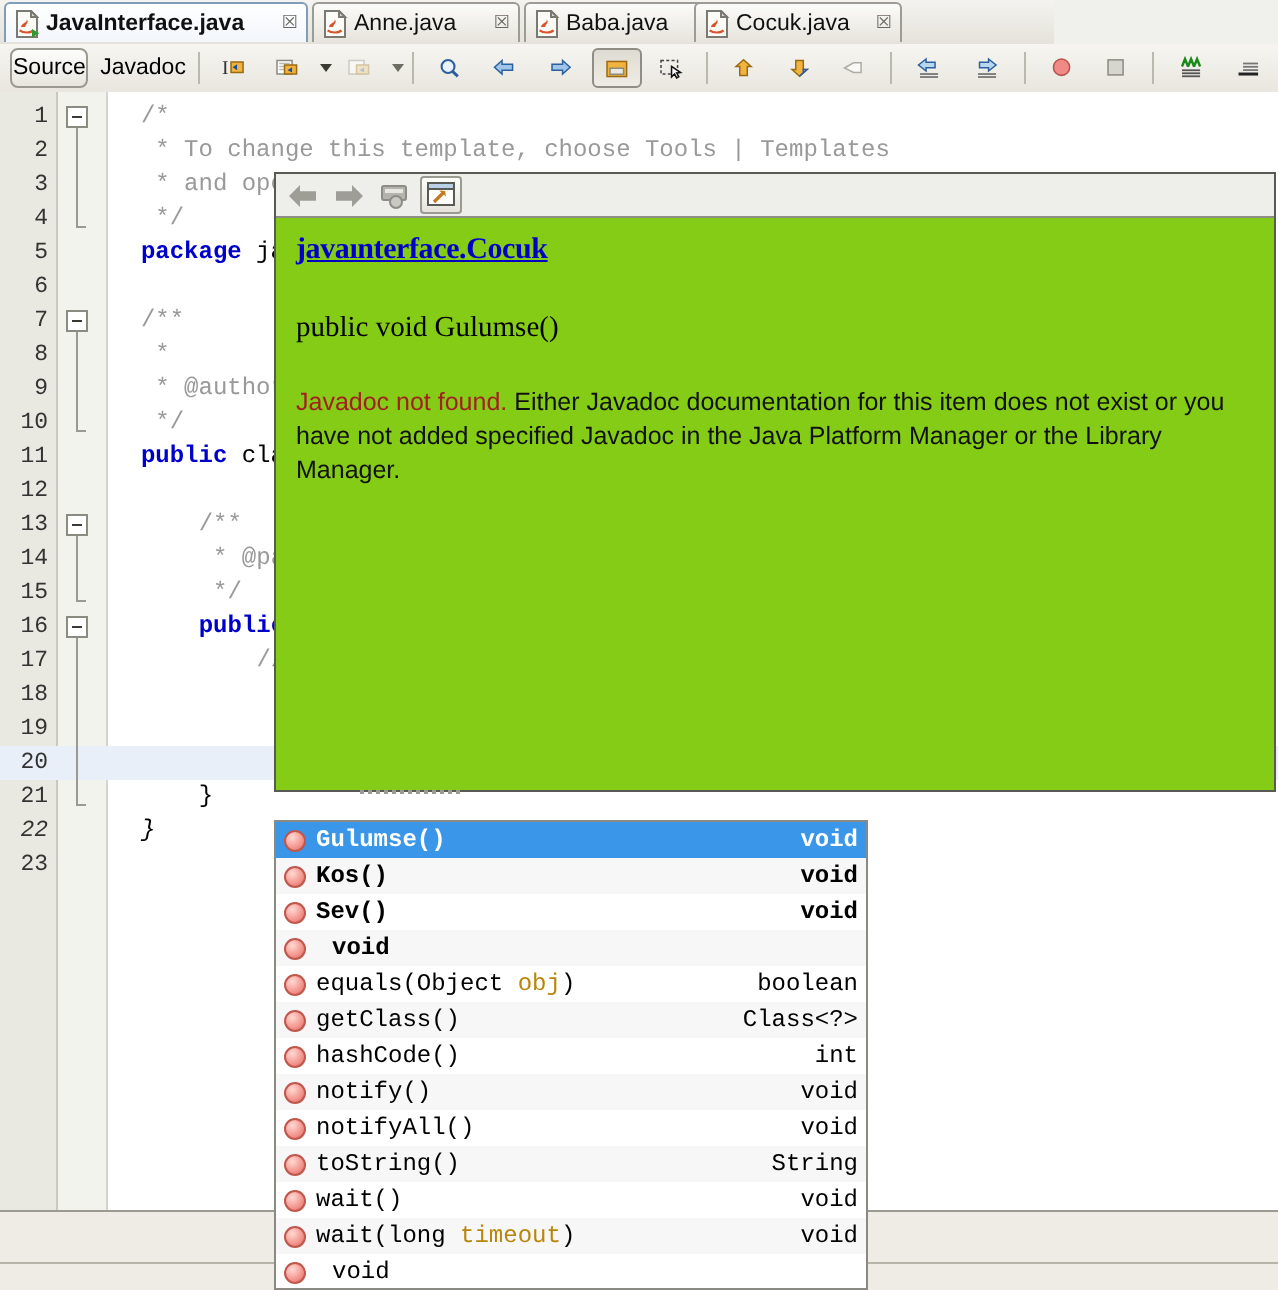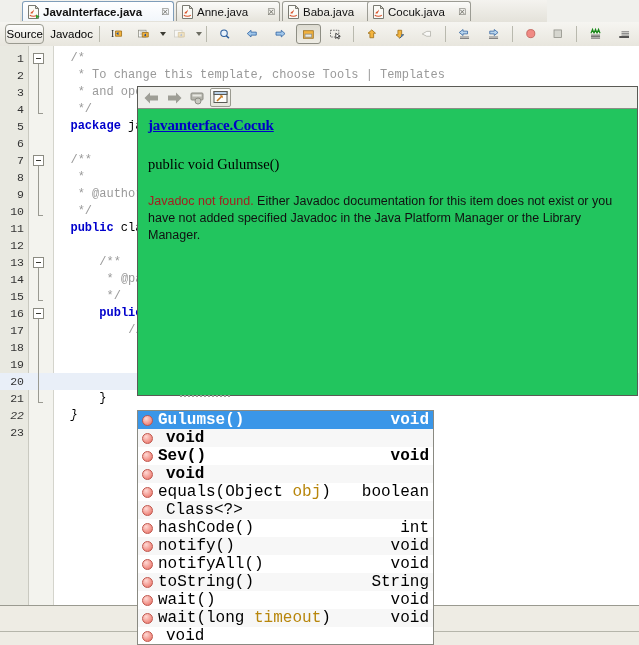--- a/index.html
+++ b/index.html
@@ -11,21 +11,20 @@
     font-size: 12px;
     color: #000;
   }
   #app { position: relative; width: 639px; height: 645px; }
 
   
   .tabbar {
     position: absolute; left: 0; top: 0; width: 527px; height: 22px;
     background: linear-gradient(#f4f3ef, #e4e2da);
     border-bottom: 1px solid #8ba7c4;
-    margin-left: 20px;
   }
   .tab {
     position: absolute; top: 1px; height: 20px;
     display: flex; align-items: center;
     box-sizing: border-box;
     padding: 0 4px 0 4px;
     border: 1px solid #9c9c94;
     border-bottom: none;
     border-radius: 3px 3px 0 0;
     background: linear-gradient(#fbfbf9, #e6e4dc);
@@ -136,21 +135,21 @@
   .foldline {
     position: absolute; left: 38px; width: 1px; background: #9a9a92;
   }
   .foldend {
     position: absolute; width: 5px; height: 1px; background: #9a9a92; left: 38px;
   }
 
   
   .jdoc {
     position: absolute; left: 137px; top: 86px; width: 501px; height: 310px;
-    background: #22c55e;
+    background: #84cc16;
     border: 1px solid #5a5a55;
     box-sizing: border-box;
     z-index: 20;
   }
   .jdoc-tb {
     height: 21px; background: #eeeeea;
     border-bottom: 1px solid #8d8d86;
     display: flex; align-items: center; padding-left: 3px;
   }
   .jdoc-tbbtn {
@@ -188,21 +187,21 @@
   }
 
   
   .cmp {
     position: absolute; left: 137px; top: 410px; width: 297px; height: 235px;
     background: #ffffff;
     border: 1px solid #8a8a82;
     box-sizing: border-box;
     z-index: 25;
     font-family: "Liberation Mono", monospace;
-    font-size: 16px;
+    font-size: 12px;
     overflow: hidden;
   }
   .cmp-row {
     height: 18px; display: flex; align-items: center;
     padding: 0 4px 0 4px; box-sizing: border-box;
     white-space: pre;
   }
   .cmp-row:nth-child(even) { background: #f7f7f7; }
   .cmp-row.sel { background: #3a96e8; color: #fff; }
   .cmp-ico {
@@ -499,25 +498,25 @@
     <div class="jdoc-body">
       <div class="jdoc-title">javaınterface.Cocuk</div>
       <div class="jdoc-sig">public void Gulumse()</div>
       <div class="jdoc-err"><span>Javadoc not found.</span><span class="blk"> Either Javadoc documentation for this item does not exist or you have not added specified Javadoc in the Java Platform Manager or the Library Manager.</span></div>
     </div>
     <div class="jdoc-resize"></div>
   </div>
 
   <div class="cmp" id="cmp">
       <div class="cmp-row sel bold"><span class="cmp-ico"></span><span class="cmp-name">Gulumse()</span><span class="cmp-type">void</span></div>
-      <div class="cmp-row bold"><span class="cmp-ico"></span><span class="cmp-type">void</span></div>
+      <div class="cmp-row bold"><span class="cmp-ico"></span><span class="cmp-name">Kos()</span><span class="cmp-type">void</span></div>
       <div class="cmp-row bold"><span class="cmp-ico"></span><span class="cmp-name">Sev()</span><span class="cmp-type">void</span></div>
       <div class="cmp-row bold"><span class="cmp-ico"></span><span class="cmp-type">void</span></div>
       <div class="cmp-row"><span class="cmp-ico"></span><span class="cmp-name">equals(Object <span class="prm">obj</span>)</span><span class="cmp-type">boolean</span></div>
-      <div class="cmp-row"><span class="cmp-ico"></span><span class="cmp-type">Class&lt;?&gt;</span></div>
+      <div class="cmp-row"><span class="cmp-ico"></span><span class="cmp-name">getClass()</span><span class="cmp-type">Class&lt;?&gt;</span></div>
       <div class="cmp-row"><span class="cmp-ico"></span><span class="cmp-name">hashCode()</span><span class="cmp-type">int</span></div>
       <div class="cmp-row"><span class="cmp-ico"></span><span class="cmp-name">notify()</span><span class="cmp-type">void</span></div>
       <div class="cmp-row"><span class="cmp-ico"></span><span class="cmp-name">notifyAll()</span><span class="cmp-type">void</span></div>
       <div class="cmp-row"><span class="cmp-ico"></span><span class="cmp-name">toString()</span><span class="cmp-type">String</span></div>
       <div class="cmp-row"><span class="cmp-ico"></span><span class="cmp-name">wait()</span><span class="cmp-type">void</span></div>
       <div class="cmp-row"><span class="cmp-ico"></span><span class="cmp-name">wait(long <span class="prm">timeout</span>)</span><span class="cmp-type">void</span></div>
       <div class="cmp-row"><span class="cmp-ico"></span><span class="cmp-type">void</span></div>
     </div>
 
   <div class="bottom">

